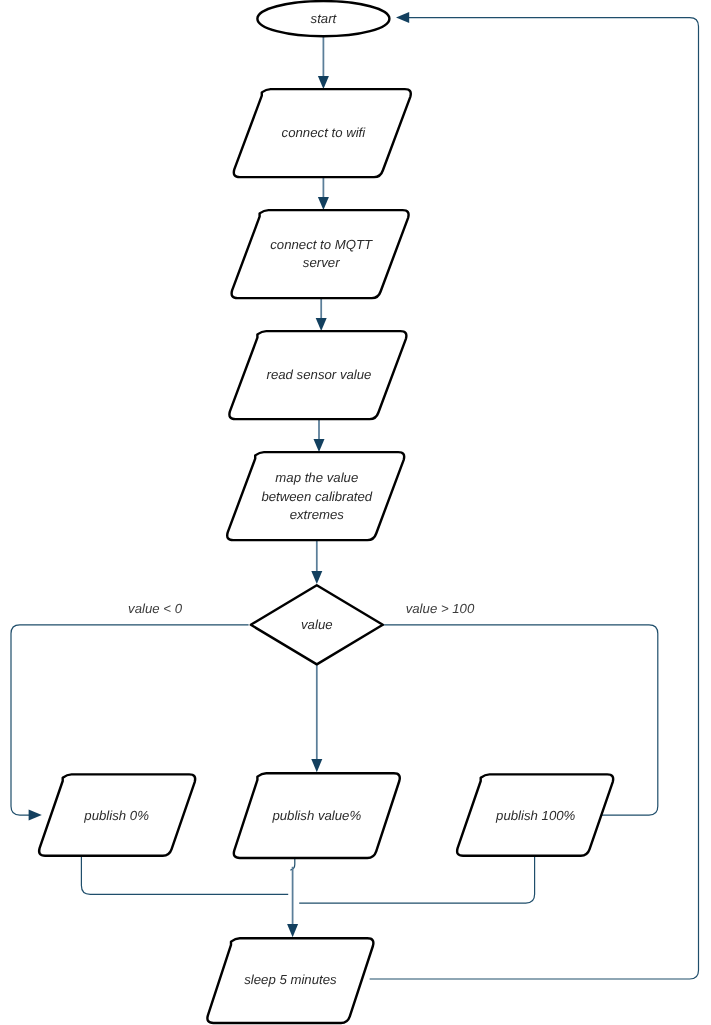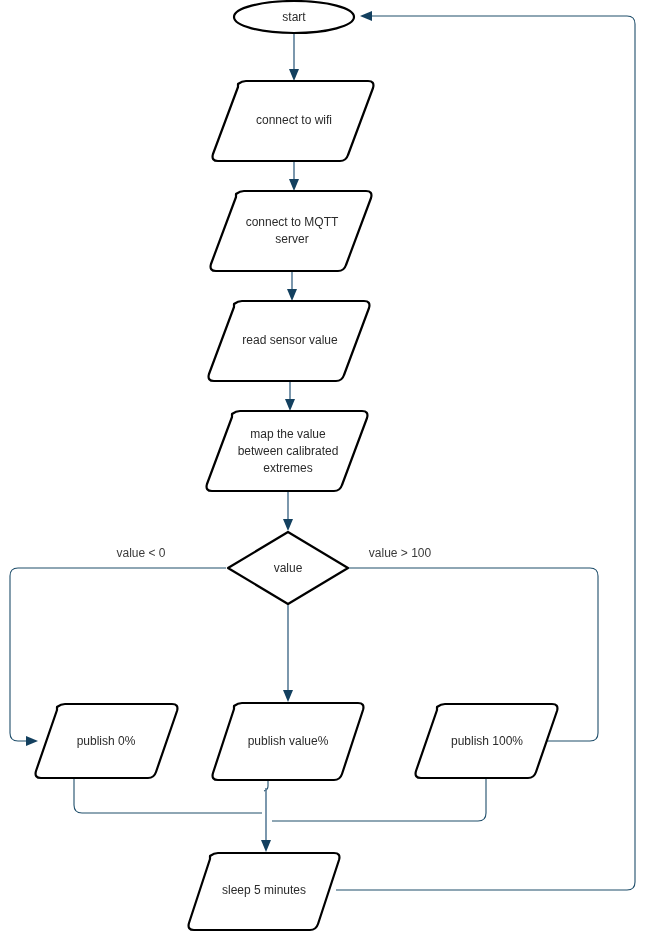--- a/index.html
+++ b/index.html
@@ -13,20 +13,21 @@
     position: relative;
     overflow: hidden;
     font-family: "Liberation Sans", sans-serif;
   }
   #diagram-root {
     position: absolute;
     left: 0;
     top: 0;
     width: 646px;
     height: 656px;
+    font-style: italic;
   }
   svg#flowchart {
     display: block;
     width: 646px;
     height: 932px;
   }
   .node-shape {
     fill: #ffffff;
     stroke: #000000;
     stroke-width: 2.2;

